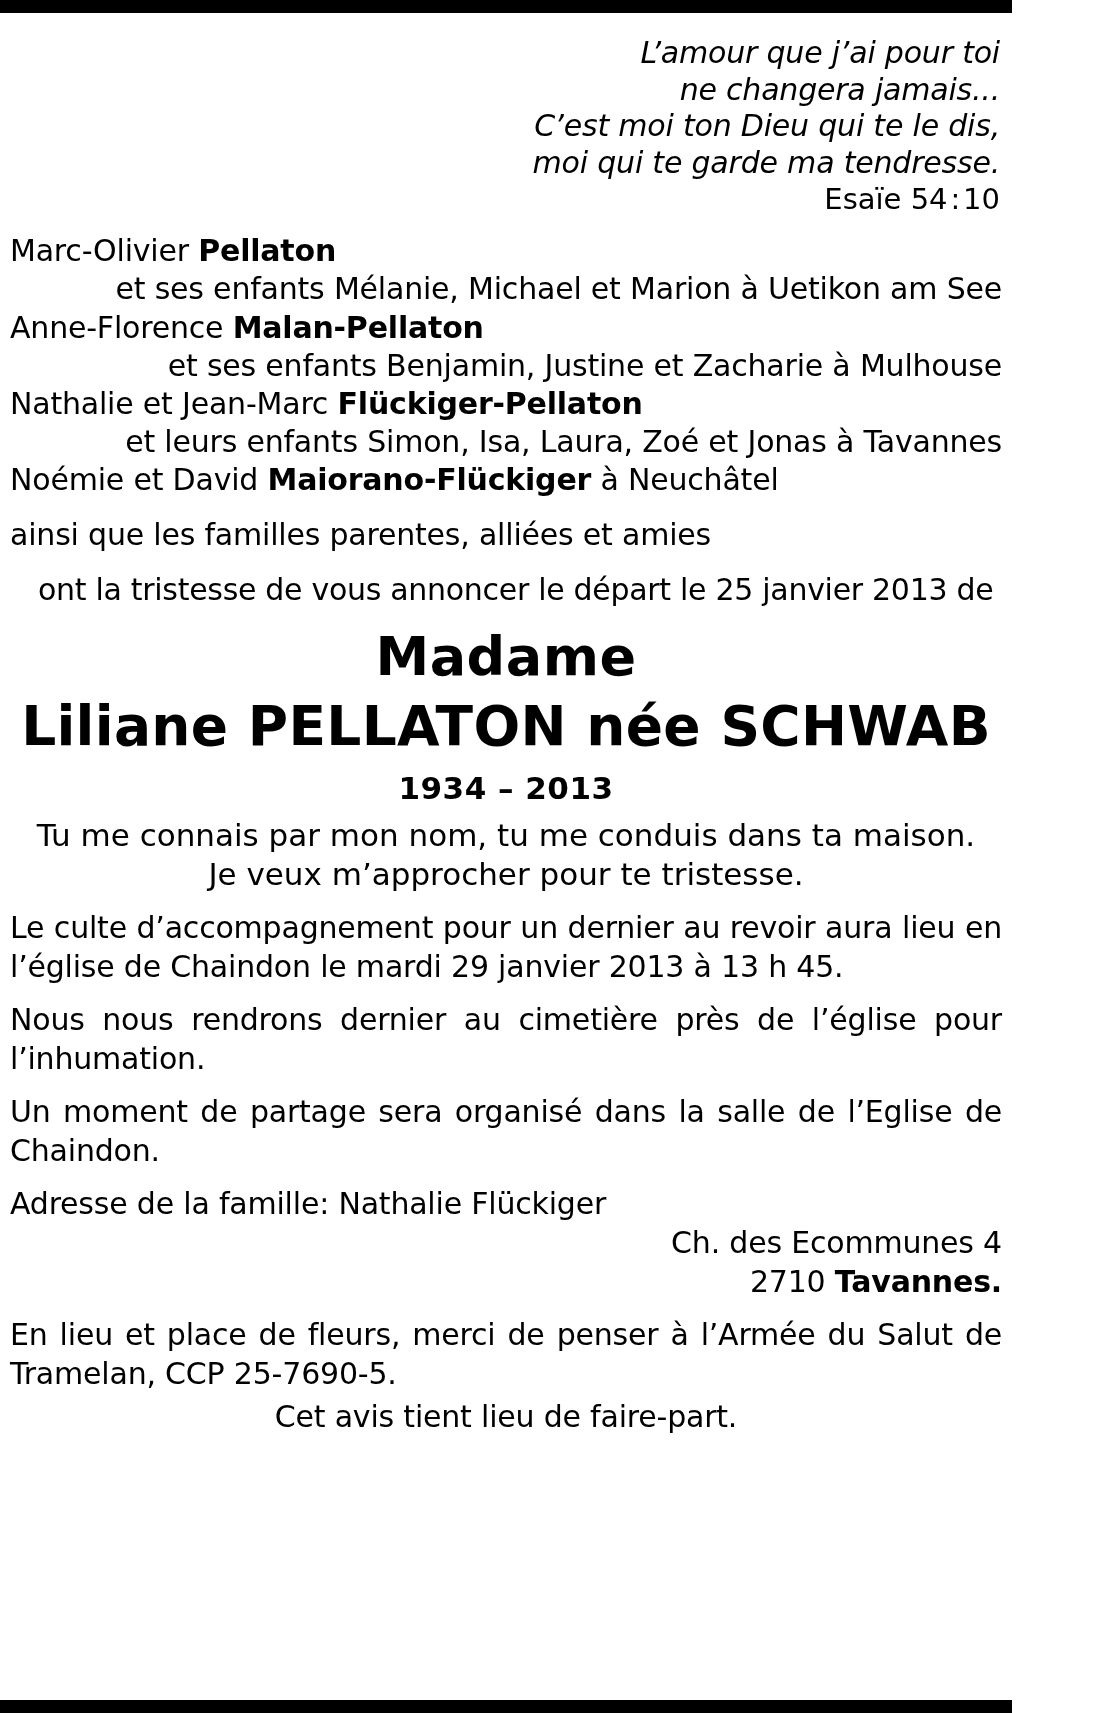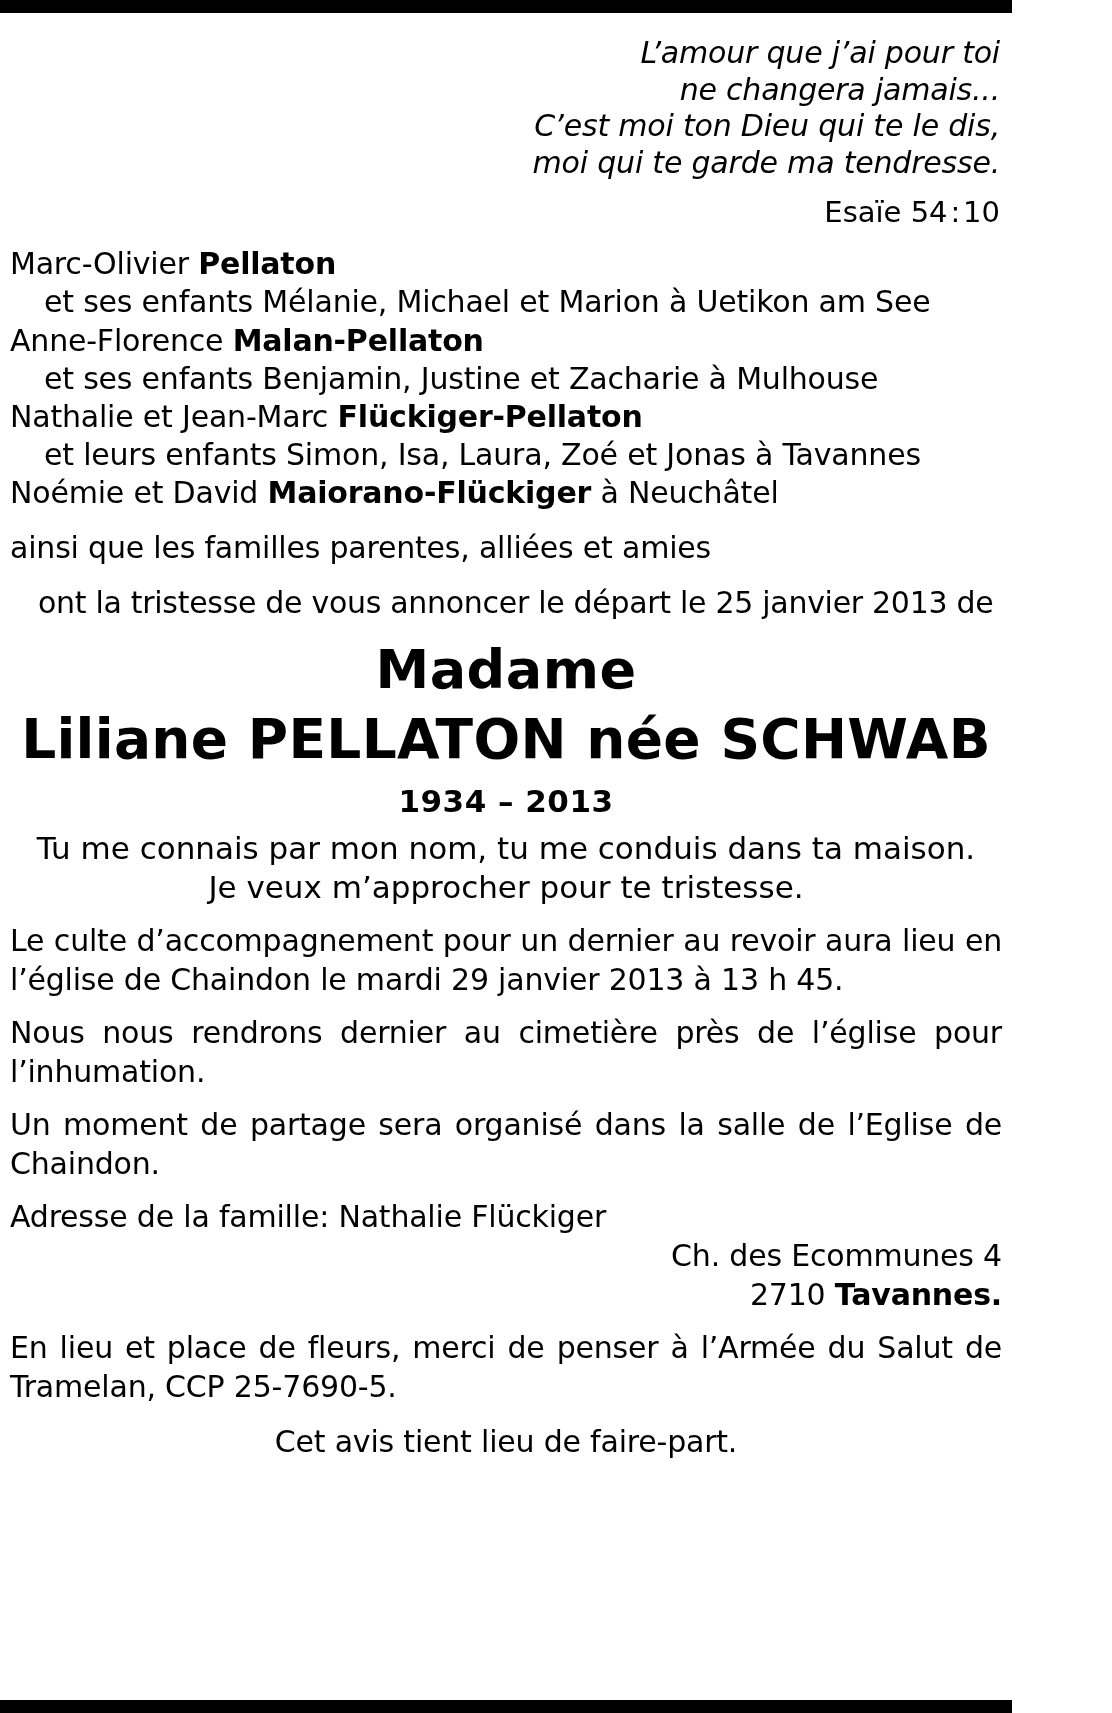--- a/index.html
+++ b/index.html
@@ -28,34 +28,35 @@
     font-style: italic;
     font-size: 30px;
     line-height: 1.22;
     margin-top: 22px;
     margin-right: 2px;
     letter-spacing: -0.2px;
   }
   .verse-ref {
     text-align: right;
     font-size: 29px;
-    margin-top: 14px;
+    margin-top: 1px;
     margin-right: 2px;
   }
   .family {
     font-size: 30px;
     line-height: 1.27;
     margin-top: 16px;
     letter-spacing: -0.2px;
   }
   .family .line {
     white-space: nowrap;
   }
   .family .indent {
     padding-left: 34px;
+    text-align: right;
   }
   .family b {
     font-weight: bold;
   }
   .para {
     font-size: 30px;
     line-height: 1.3;
     margin-top: 16px;
     letter-spacing: -0.2px;
   }
@@ -105,21 +106,21 @@
     margin-top: 14px;
     letter-spacing: -0.2px;
   }
   .addr .center {
     text-align: right;
   }
   .addr b { font-weight: bold; }
   .final {
     text-align: center;
     font-size: 30px;
-    margin-top: 18px;
+    margin-top: 6px;
     letter-spacing: -0.2px;
   }
 </style>
 </head>
 <body>
 
 <div class="notice">
 
   <div class="verse">
     <div>L’amour que j’ai pour toi</div>

